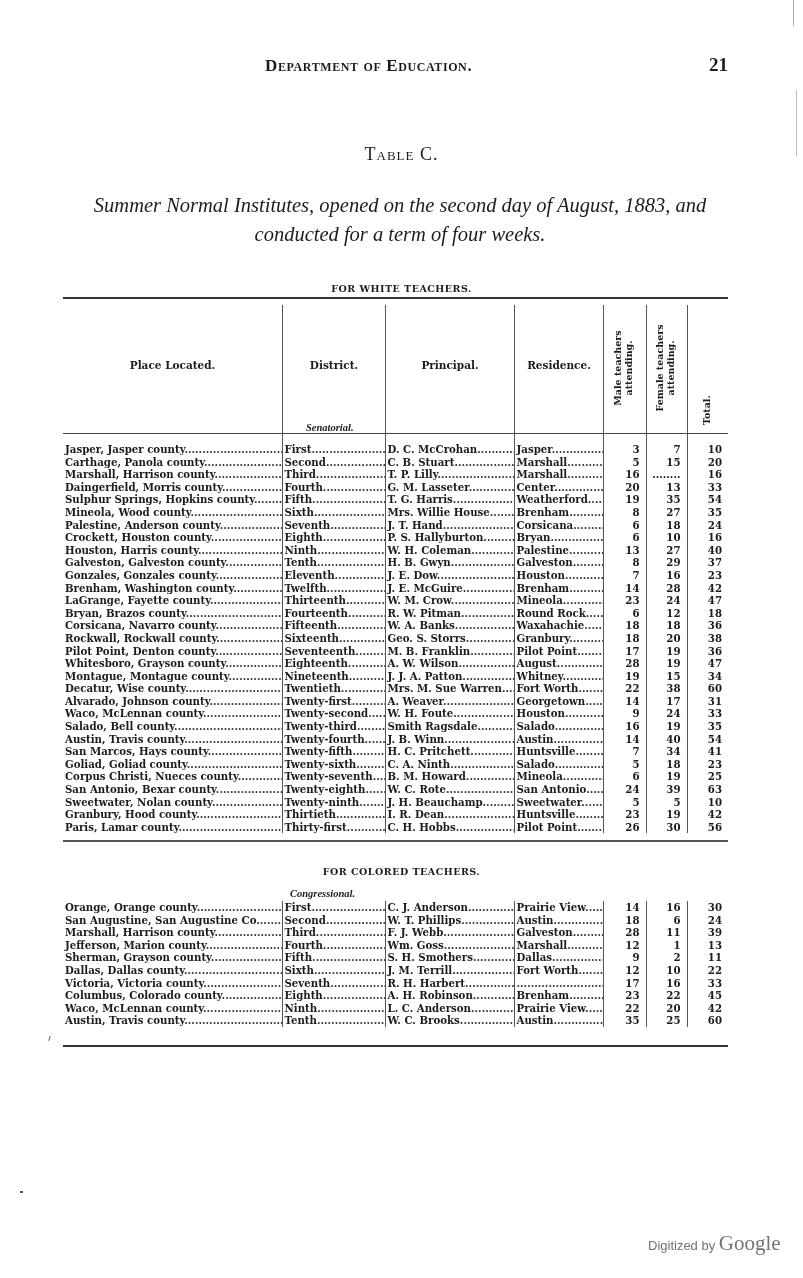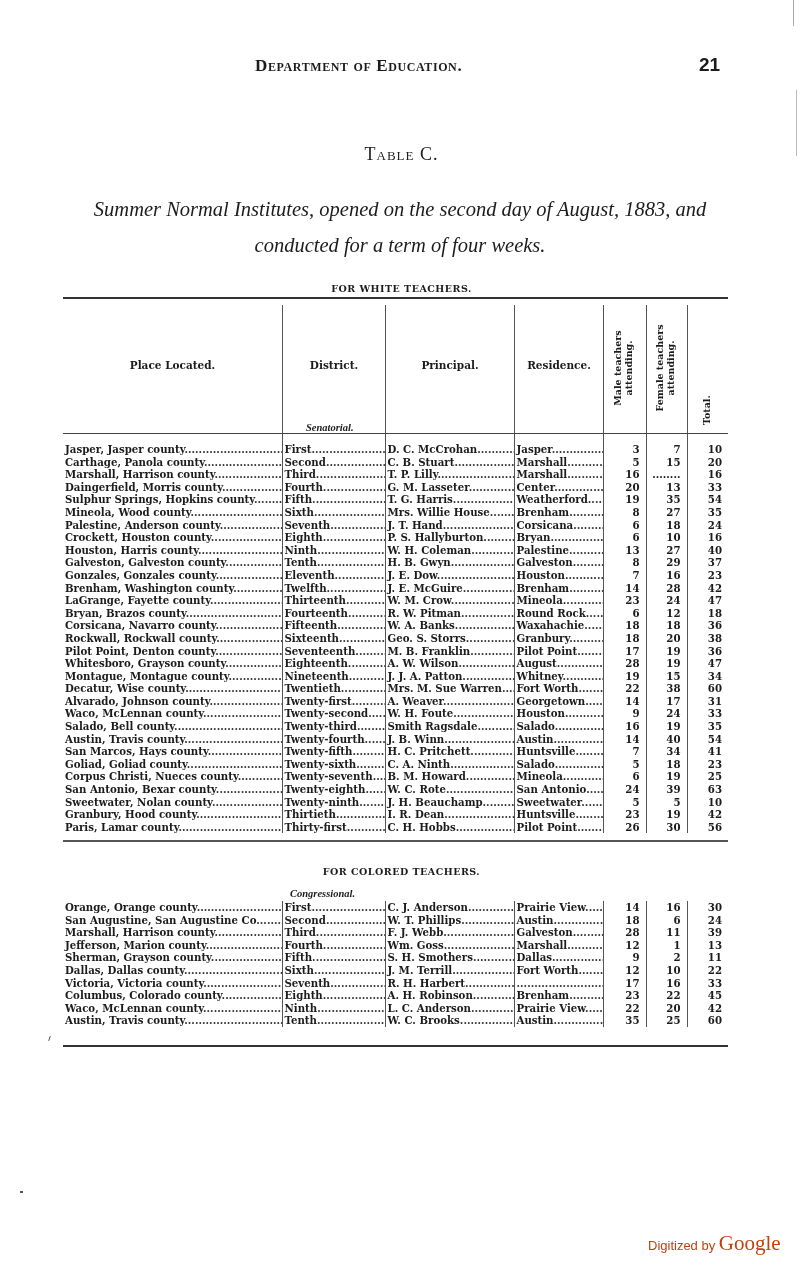--- a/index.html
+++ b/index.html
@@ -1,27 +1,27 @@
 <!DOCTYPE html>
 <html><head>
 <meta charset="utf-8">
 <style>
   html, body { margin:0; padding:0; background:#ffffff; }
   body { width:803px; height:1278px; position:relative; overflow:hidden;
          font-family:"DejaVu Serif", "Liberation Serif", serif; color:#1c1c1c; }
   .abs { position:absolute; }
-  #running-head { left:2px; top:50px; width:657px; height:30px; }
+  #running-head { left:12px; top:50px; width:657px; height:30px; }
   #running-title { position:absolute; left:253px; top:6px; font-size:17px; font-weight:bold;
                    font-variant:small-caps; letter-spacing:0.6px; font-family:"Liberation Serif", serif; }
   #page-number { position:absolute; left:697px; top:4px; font-size:19px; font-weight:bold;
-                 font-family:Liberation Sans, sans-serif; }
+                 font-family:Liberation Serif, serif; }
   #table-title { left:0; top:144px; width:803px; text-align:center; font-size:18px;
                  font-variant:small-caps; letter-spacing:1px; font-family:"Liberation Serif", serif; }
   #table-caption { left:60px; top:191px; width:680px; text-align:center; font-size:20.5px;
-                   font-style:italic; line-height:36px; font-family:"Liberation Serif", serif; }
+                   font-style:italic; line-height:29px; font-family:"Liberation Serif", serif; }
   .section-label { left:0; width:803px; text-align:center; font-size:9.5px; font-weight:bold;
                    letter-spacing:0.5px; font-family:"DejaVu Serif", serif; }
   #white-label { top:270px;margin-top:13px; }
   #colored-label { top:866px; }
 
   table.tbl { position:absolute; border-collapse:collapse; table-layout:fixed;
               font-family:"DejaVu Serif", serif; font-size:10.2px; font-weight:bold; }
   table.tbl td { padding:0 2px; height:12.6px; line-height:12.6px; white-space:nowrap; overflow:hidden;
                  border-left:1px solid #555; }
   table.tbl td:first-child { border-left:none; }
@@ -35,21 +35,21 @@
   .rule-thick { position:absolute; height:2px; background:#333; }
   .rule-thin { position:absolute; height:1px; background:#555; }
   .vline { position:absolute; width:1px; background:#555; }
   .hcell { position:absolute; text-align:center; font-size:10.5px; font-weight:bold;
            font-family:"DejaVu Serif", serif; }
   .vhead { position:absolute; font-size:9.5px; font-weight:bold; line-height:11px;
            transform-origin:left top; transform:rotate(-90deg); white-space:nowrap; text-align:center;
            font-family:"DejaVu Serif", serif; }
   .subhead { position:absolute; font-size:10.5px; font-style:italic; font-weight:bold;
              font-family:"Liberation Serif", serif; }
-  #watermark { left:648px; top:1231px; font-family:"Liberation Sans", sans-serif; font-size:13px; color:#c2410c; }
+  #watermark { left:648px; top:1231px; font-family:"Liberation Sans", sans-serif; font-size:13px; color:#737373; }
   #watermark .g { font-family:"Liberation Serif", serif; font-size:21px; }
   .speck { position:absolute; background:#555; }
 </style>
 </head>
 <body>
 
 <div id="running-head" class="abs">
   <span id="running-title">Department of Education.</span>
   <span id="page-number">21</span>
 </div>

